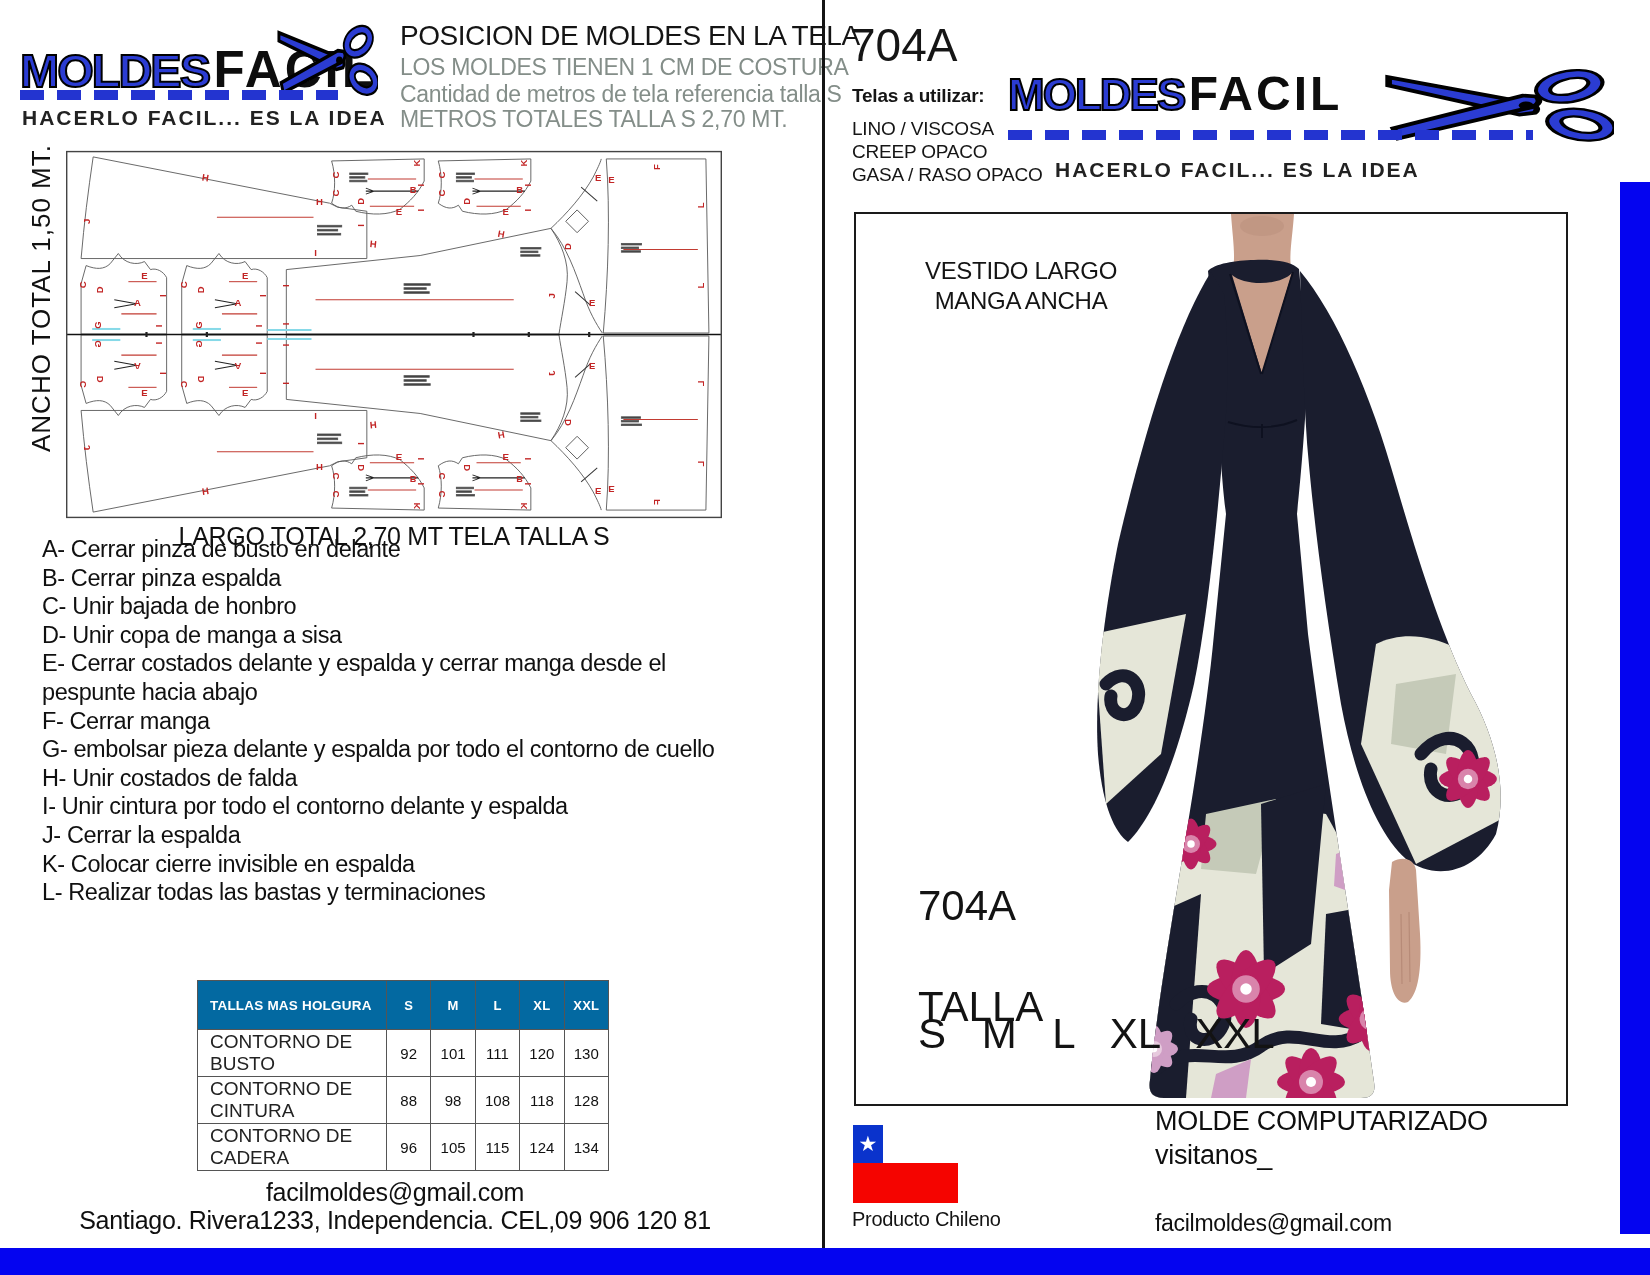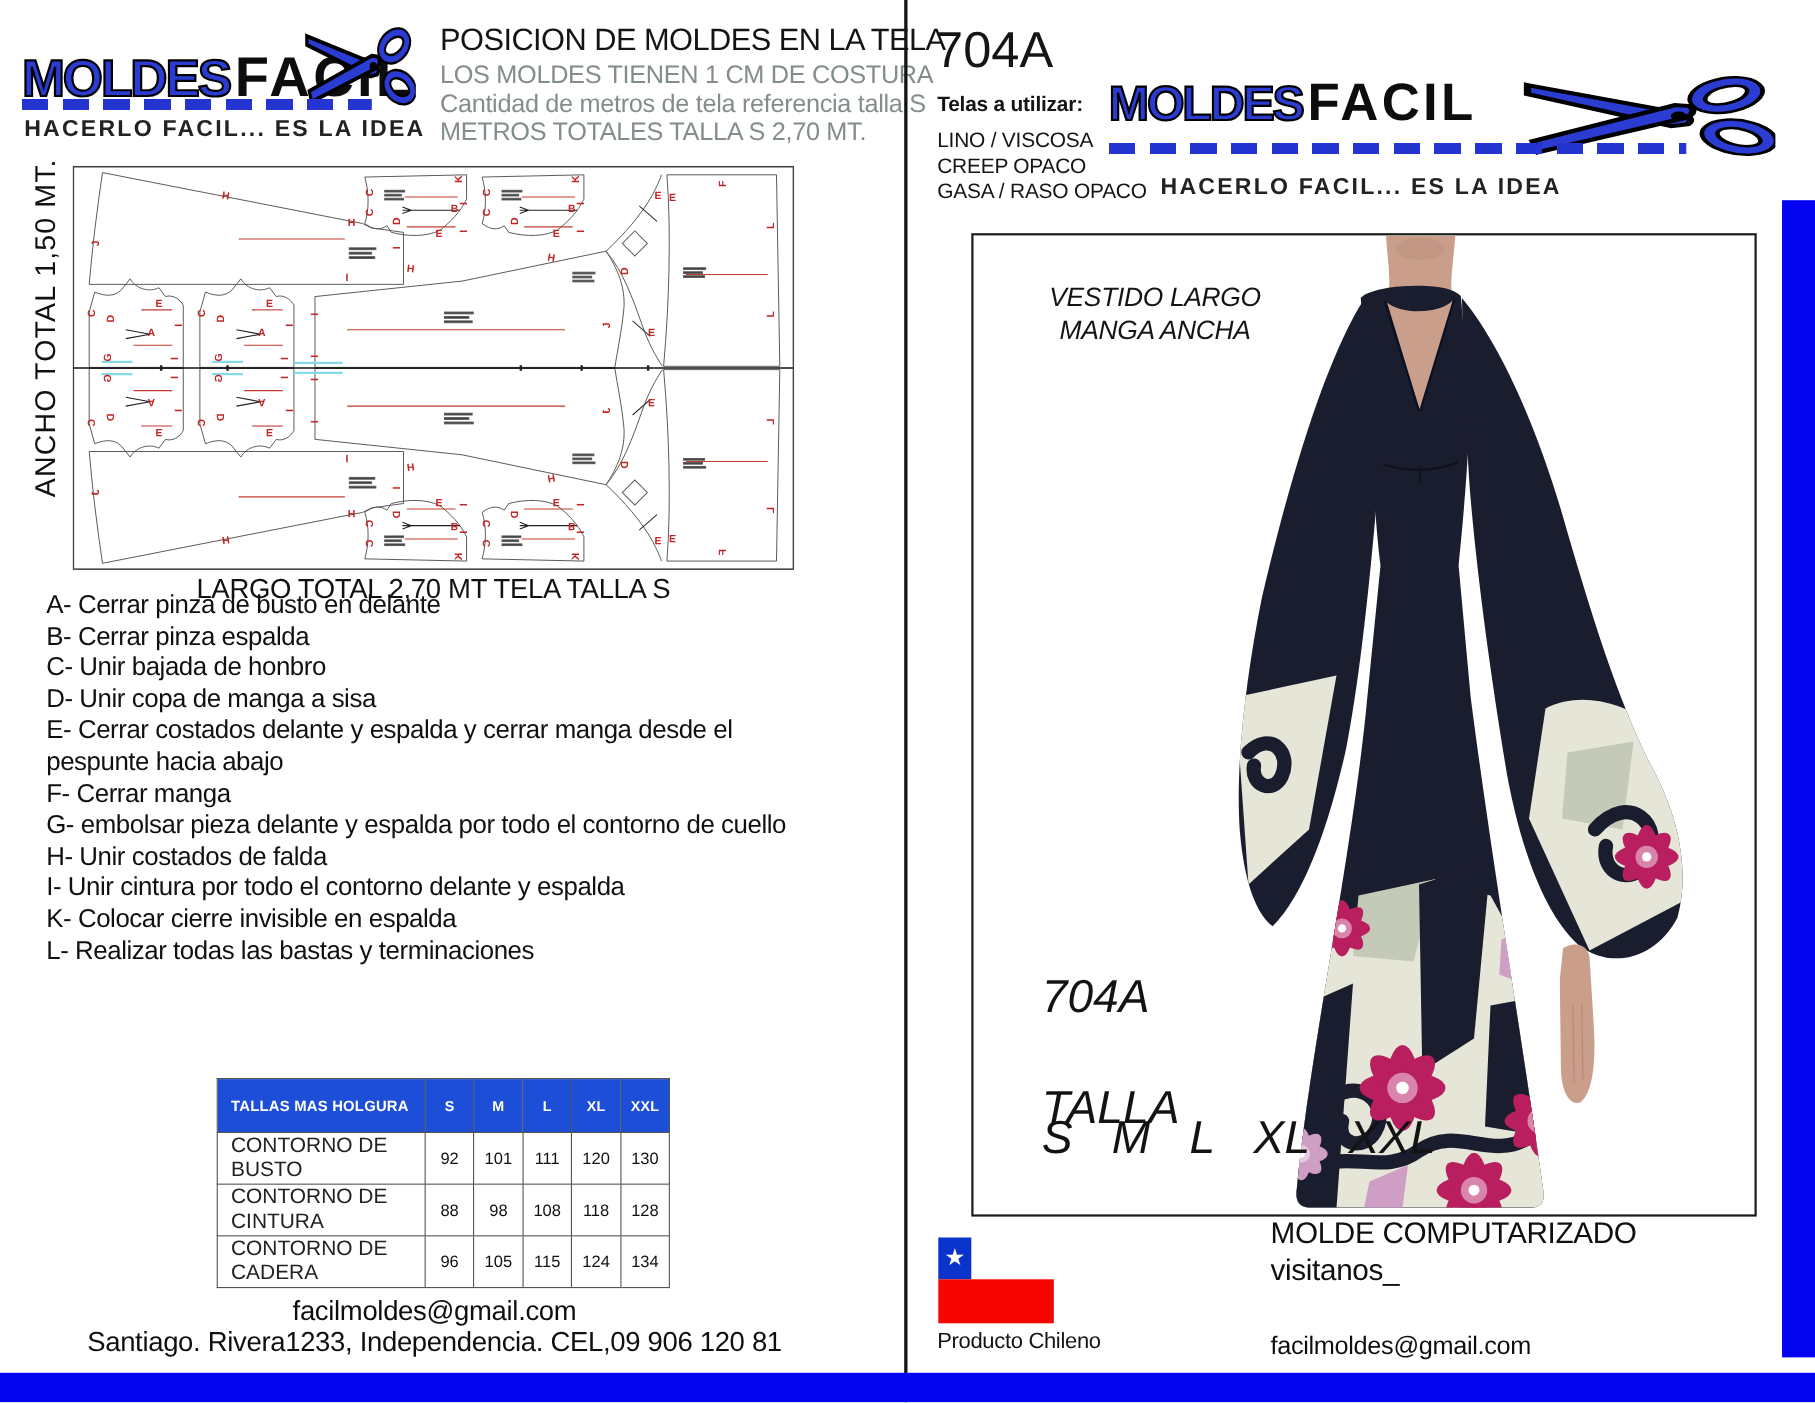--- a/index.html
+++ b/index.html
@@ -21,21 +21,21 @@
   .ancho{writing-mode:vertical-rl;transform:rotate(180deg);font-size:26px;letter-spacing:1px;
          color:#111;font-weight:500;white-space:nowrap;}
   .largo{font-size:25px;color:#111;font-weight:500;text-align:center;letter-spacing:-0.3px;}
 
   
   .instructions{font-size:23.5px;line-height:28.6px;letter-spacing:-0.4px;color:#101010;}
 
   
   table.sizes{border-collapse:collapse;table-layout:fixed;width:412px;}
   table.sizes th,table.sizes td{border:1px solid #555;font-weight:normal;}
-  table.sizes thead th{background:#1d4ed8;color:#fff;font-weight:700;font-size:13px;height:46px;
+  table.sizes thead th{background:#0369a1;color:#fff;font-weight:700;font-size:13px;height:46px;
                        letter-spacing:0.2px;}
   table.sizes thead th:first-child{text-align:left;padding-left:12px;font-size:13.5px;}
   table.sizes tbody th{text-align:left;padding-left:12px;font-size:19px;height:43px;color:#222;}
   table.sizes tbody td{text-align:center;font-size:15px;color:#111;}
   .col-label{width:175px;}
 
   .footer-line{font-size:25px;letter-spacing:-0.3px;color:#0f0f0f;text-align:center;}
 
   
   .code-big{font-size:46px;letter-spacing:0px;color:#151515;}
@@ -259,20 +259,21 @@
   <div class="instr-line">A- Cerrar pinza de busto en delante</div>
       <div class="instr-line">B- Cerrar pinza espalda</div>
       <div class="instr-line">C- Unir bajada de honbro</div>
       <div class="instr-line">D- Unir copa de manga a sisa</div>
       <div class="instr-line">E- Cerrar costados delante y espalda y cerrar manga desde el</div>
       <div class="instr-line">pespunte hacia abajo</div>
       <div class="instr-line">F- Cerrar manga</div>
       <div class="instr-line">G- embolsar pieza delante y espalda por todo el contorno de cuello</div>
       <div class="instr-line">H- Unir costados de falda</div>
       <div class="instr-line">I- Unir cintura por todo el contorno delante y espalda</div>
+      <div class="instr-line">J- Cerrar la espalda</div>
       <div class="instr-line">K- Colocar cierre invisible en espalda</div>
       <div class="instr-line">L- Realizar todas las bastas y terminaciones</div>
     </div>
 
   <table class="sizes abs" style="left:197px;top:980px;">
     <thead>
       <tr>
         <th class="col-label">TALLAS MAS HOLGURA</th>
       <th style="text-align: center;">S</th>
           <th style="text-align: center;">M</th>
@@ -331,21 +332,21 @@
     <span class="logo-facil" style="font-size:48px;">FACIL</span>
   </div>
   <svg class="abs" style="left:1382px;top:50px;" width="232" height="102" viewBox="0 0 140 112" preserveAspectRatio="none">
       <use href="#scissors"></use>
     </svg>
   <div class="abs logo-dash" style="left:1008px;top:130px;width:525px;height:10px;"></div>
   <div class="abs tagline" style="left:1055px;top:158px;font-size:21px;">HACERLO FACIL... ES LA IDEA</div>
 
   <div class="abs blue-band" style="left:1620px;top:182px;width:30px;height:1052px;"></div>
 
-  <div class="abs photo-box" style="left:883px;top:212px;width:710px;height:890px;font-style:italic;">
+  <div class="abs photo-box" style="left:854px;top:212px;width:710px;height:890px;">
 
     <svg class="abs" style="left:0;top:0;" width="706" height="886" viewBox="0 0 706 886">
       <defs>
         <path id="bodyP" d="M352,57 C358,50 380,46 398,46 C420,45 436,48 443,55 L452,155 C448,230 444,270 441,300 L452,420 C470,560 500,740 518,868 C520,880 515,884 505,884 L308,884 C296,884 292,878 294,866 C306,740 345,560 358,420 L370,300 C366,268 363,228 362,160 Z"></path>
         <path id="lslv" d="M355,58 C322,110 290,210 262,330 C248,400 238,480 242,540 C246,590 258,618 272,628 C300,600 322,540 338,470 C352,400 362,300 370,200 C372,170 372,120 368,80 Z"></path>
         <path id="rslv" d="M444,57 C480,100 515,180 540,270 C562,345 585,420 615,480 C640,525 652,575 640,620 C620,658 580,668 550,645 C520,618 498,560 485,490 C470,400 458,310 452,240 C448,190 446,120 444,57 Z"></path>
         <clipPath id="gclip">
             <use href="#bodyP"></use>
             <use href="#lslv"></use>
             <use href="#rslv"></use>

